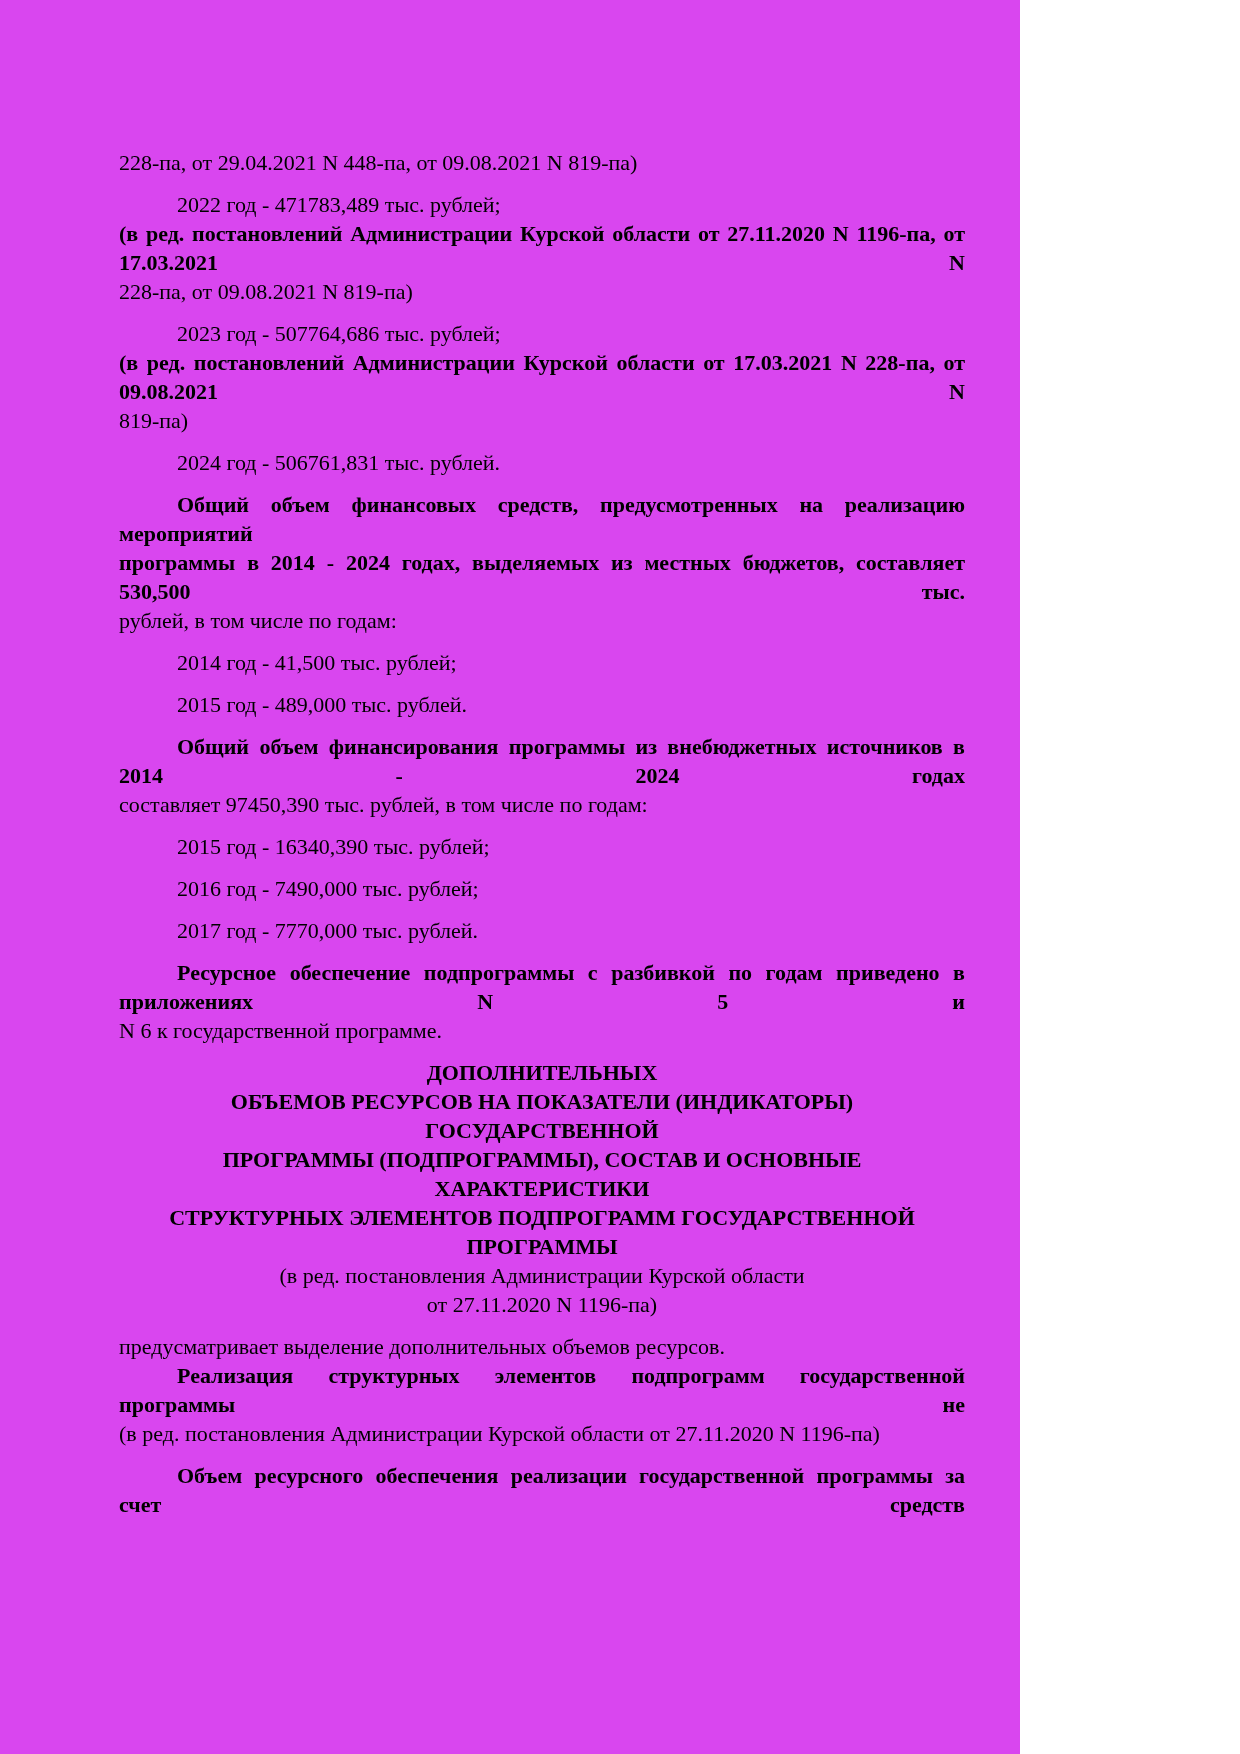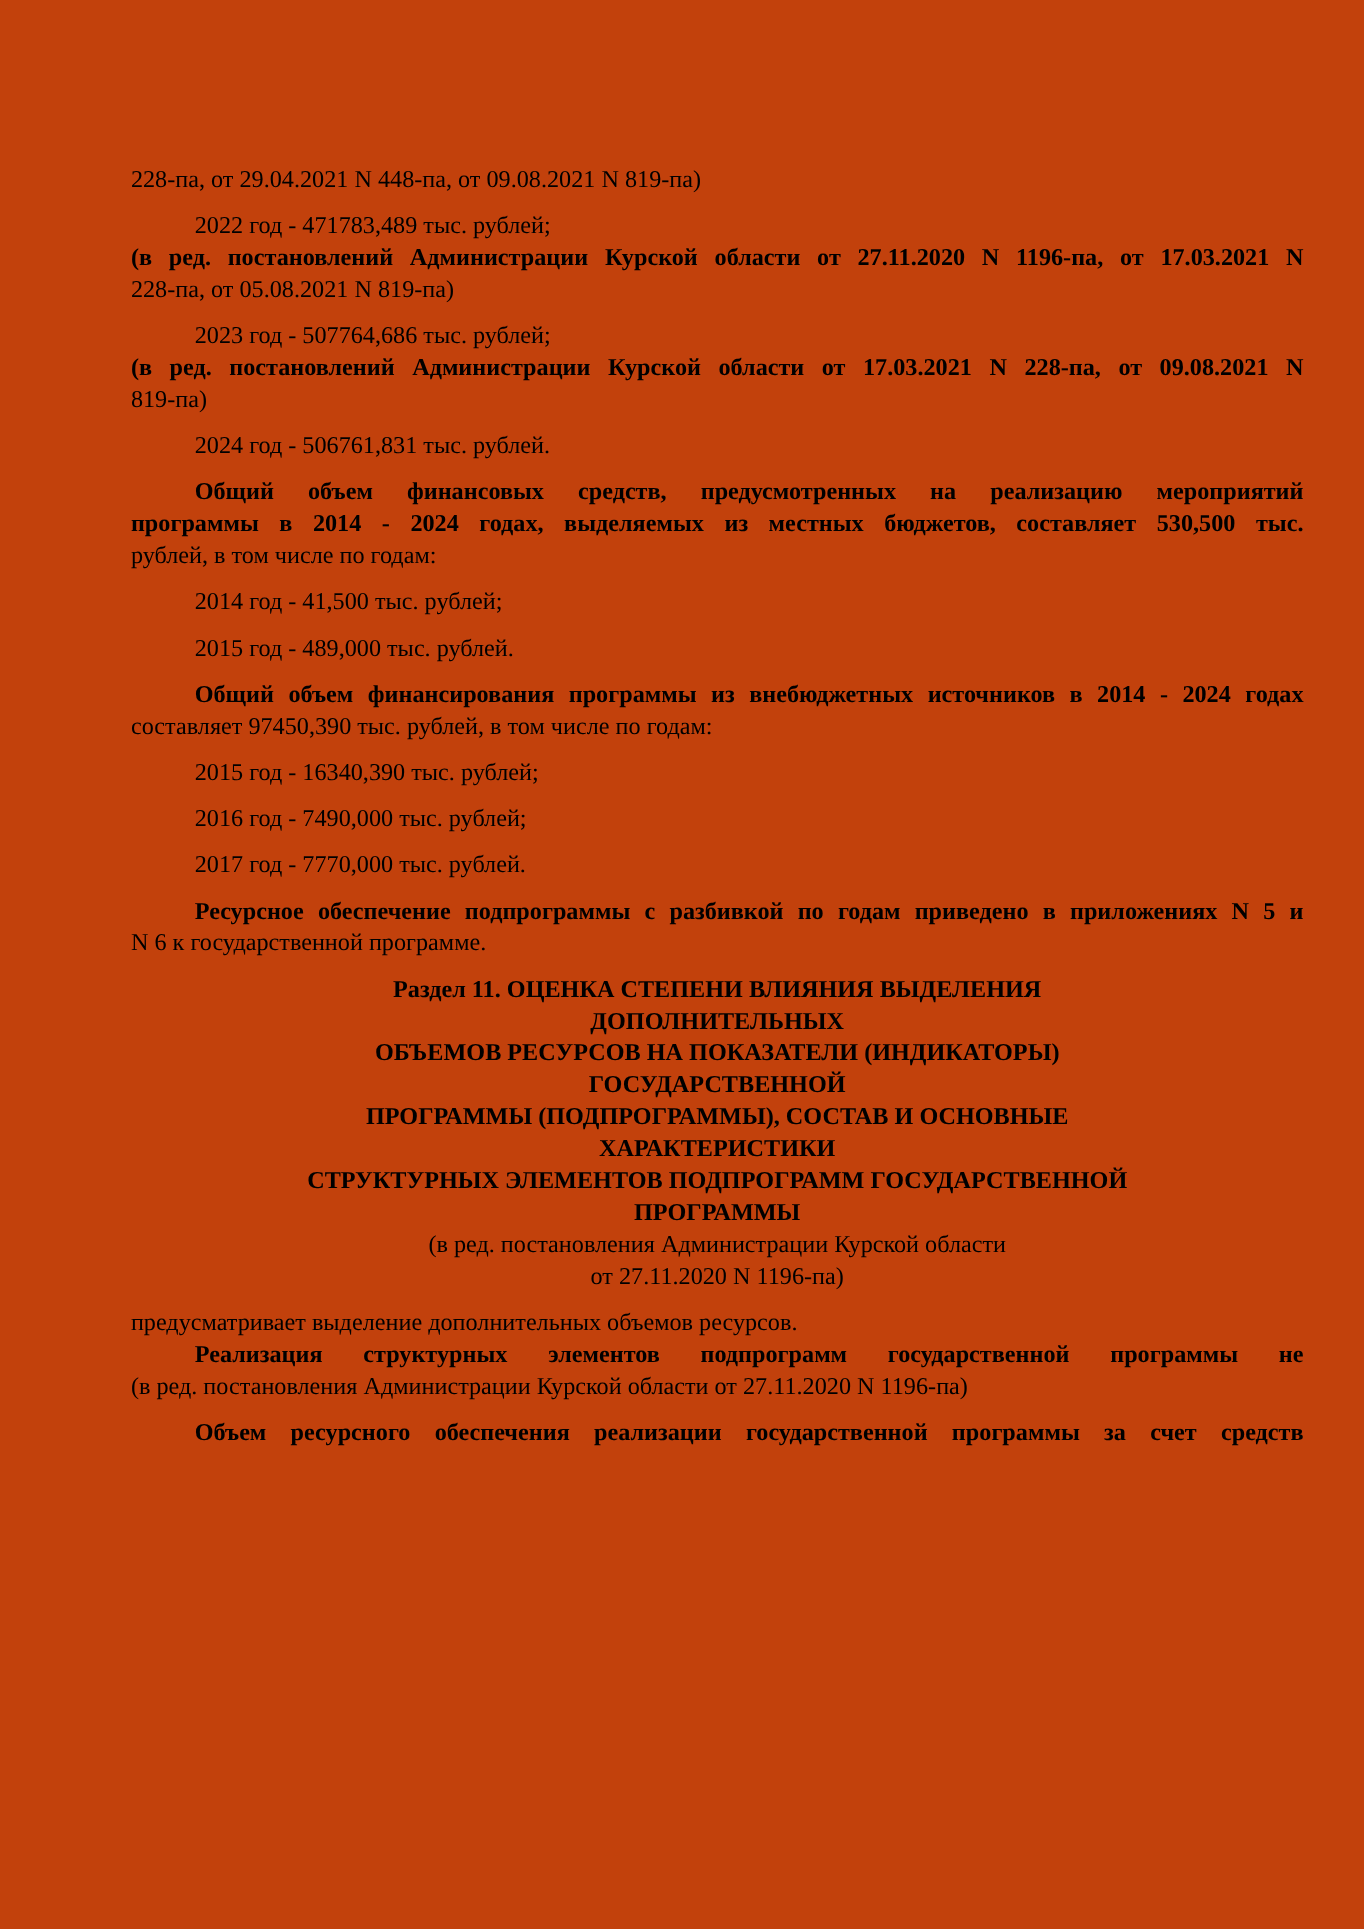--- a/index.html
+++ b/index.html
@@ -3,23 +3,23 @@
 <meta charset="utf-8">
 <style>
   html, body { margin: 0; padding: 0; }
   body {
     width: 1240px;
     height: 1754px;
     background: #ffffff;
   }
   .page {
     box-sizing: border-box;
-    width: 1240px;
+    width: 1020px;
     height: 1754px;
-    background: #c2410c;
+    background: #d946ef;
     color: #000000;
     padding: 148px 55px 0 119px;
     font-family: "Liberation Serif", "DejaVu Serif", serif;
     font-size: 22px;
     line-height: 29px;
   }
   .para { margin-top: 13px; }
   .para.tight { margin-top: 0; }
   .para:first-child { margin-top: 0; }
   .ln { min-height: 29px; }
@@ -36,21 +36,21 @@
   <div class="para">
     <div class="ln">228-па, от 29.04.2021 N 448-па, от 09.08.2021 N 819-па)</div>
   </div>
 
   <div class="para">
     <div class="ln ind">2022 год - 471783,489 тыс. рублей;</div>
   </div>
 
   <div class="para tight">
     <div class="ln str">(в ред. постановлений Администрации Курской области от 27.11.2020 N 1196-па, от 17.03.2021 N</div>
-    <div class="ln">228-па, от 05.08.2021 N 819-па)</div>
+    <div class="ln">228-па, от 09.08.2021 N 819-па)</div>
   </div>
 
   <div class="para">
     <div class="ln ind">2023 год - 507764,686 тыс. рублей;</div>
   </div>
 
   <div class="para tight">
     <div class="ln str">(в ред. постановлений Администрации Курской области от 17.03.2021 N 228-па, от 09.08.2021 N</div>
     <div class="ln">819-па)</div>
   </div>
@@ -90,21 +90,20 @@
   <div class="para">
     <div class="ln ind">2017 год - 7770,000 тыс. рублей.</div>
   </div>
 
   <div class="para">
     <div class="ln ind str">Ресурсное обеспечение подпрограммы с разбивкой по годам приведено в приложениях N 5 и</div>
     <div class="ln">N 6 к государственной программе.</div>
   </div>
 
   <div class="para">
-    <div class="ln hd">Раздел 11. ОЦЕНКА СТЕПЕНИ ВЛИЯНИЯ ВЫДЕЛЕНИЯ</div>
     <div class="ln hd">ДОПОЛНИТЕЛЬНЫХ</div>
     <div class="ln hd">ОБЪЕМОВ РЕСУРСОВ НА ПОКАЗАТЕЛИ (ИНДИКАТОРЫ)</div>
     <div class="ln hd">ГОСУДАРСТВЕННОЙ</div>
     <div class="ln hd">ПРОГРАММЫ (ПОДПРОГРАММЫ), СОСТАВ И ОСНОВНЫЕ</div>
     <div class="ln hd">ХАРАКТЕРИСТИКИ</div>
     <div class="ln hd">СТРУКТУРНЫХ ЭЛЕМЕНТОВ ПОДПРОГРАММ ГОСУДАРСТВЕННОЙ</div>
     <div class="ln hd">ПРОГРАММЫ</div>
   </div>
 
   <div class="para tight">

